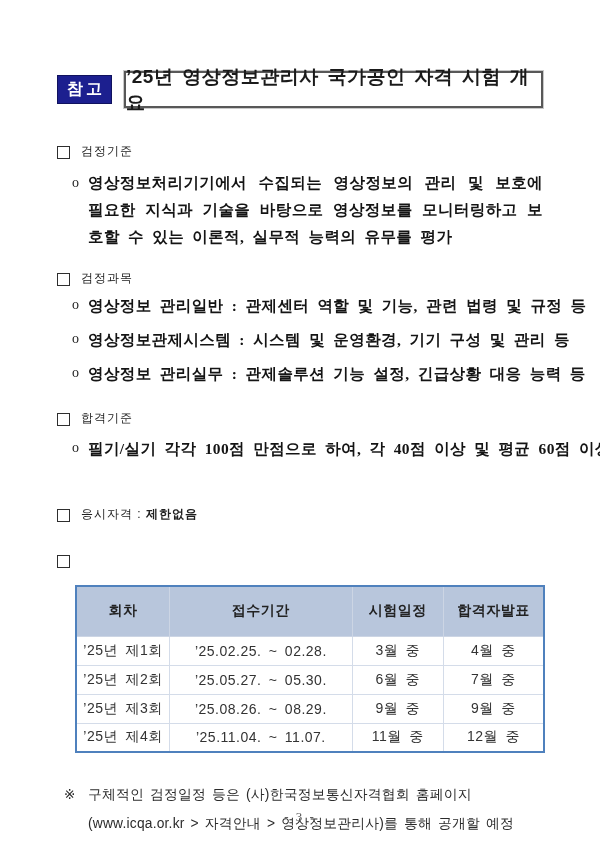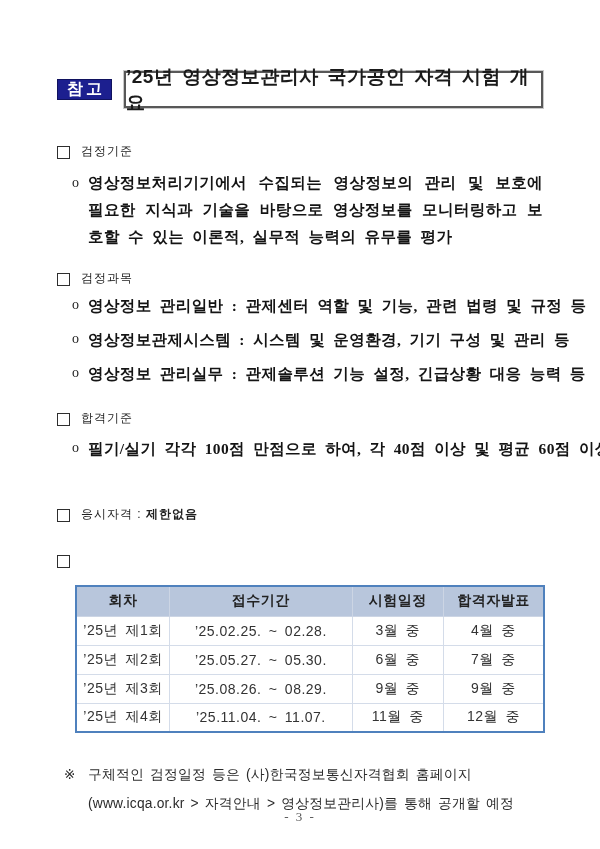--- a/index.html
+++ b/index.html
@@ -7,21 +7,21 @@
   body {
     width:600px; height:849px; overflow:hidden;
     font-family:"Liberation Sans","DejaVu Sans",sans-serif;
     color:#1a1a1a; position:relative;
   }
   .page { width:600px; height:849px; padding:0 57px; position:relative; }
 
   
   .header { display:flex; align-items:center; padding-top:71px; }
   .badge {
-    width:55px; height:21px; flex:0 0 auto;
+    width:55px; height:29px; flex:0 0 auto;
     background:#1c1f8f; border:1px solid #10125e;
     color:#ffffff; font-weight:bold; font-size:16px; letter-spacing:3px;
     display:flex; align-items:center; justify-content:center;
     text-indent:3px;
   }
   .title-box {
     flex:1; margin-left:12px; height:37px;
     border:2px solid #585858; box-shadow:0 0 0 1px #c9c9c9;
     background:#ffffff;
     display:flex; align-items:center; justify-content:center;
@@ -67,21 +67,21 @@
 
   
   table.schedule {
     margin:17px 0 0 18px; width:470px;
     border-collapse:collapse;
     border:2px solid #4f81bd;
     font-size:14px; letter-spacing:0.5px;
   }
   table.schedule th {
     background:#b8c6dc; color:#222222; font-weight:bold;
-    height:30px; border:1px solid #ccd5e4; font-size:14px;
+    height:50px; border:1px solid #ccd5e4; font-size:14px;
   }
   table.schedule td {
     background:#ffffff; color:#333333; text-align:center;
     height:29px; border:1px solid #d4dce9; word-spacing:3px;
   }
   table.schedule col.c1 { width:20%; }
   table.schedule col.c2 { width:39%; }
   table.schedule col.c3 { width:19.5%; }
   table.schedule col.c4 { width:21.5%; }
 

